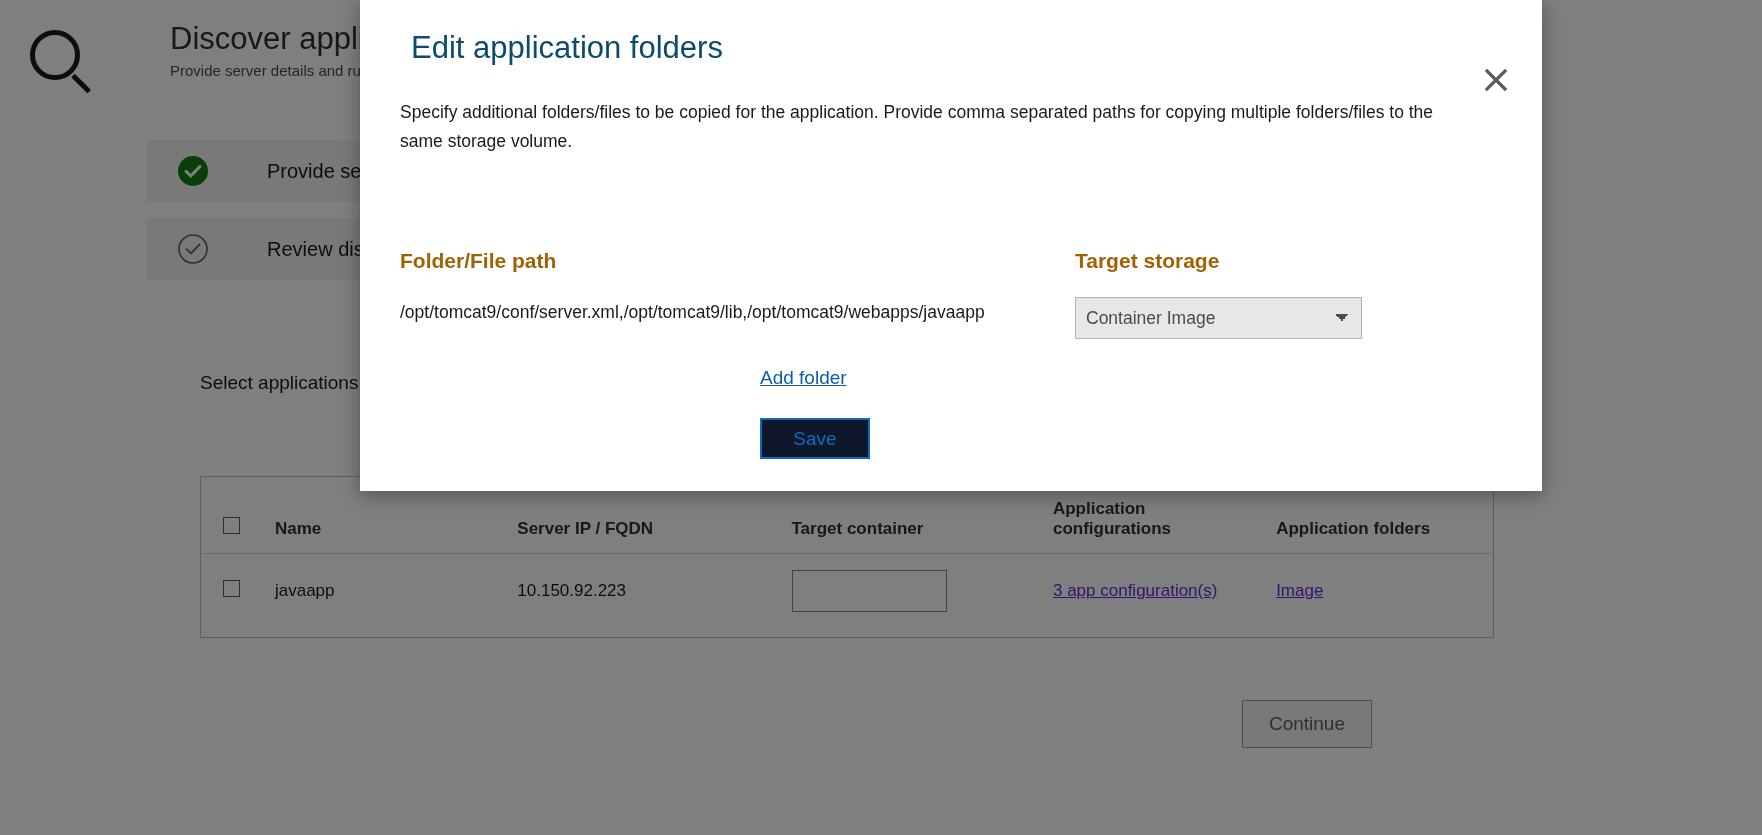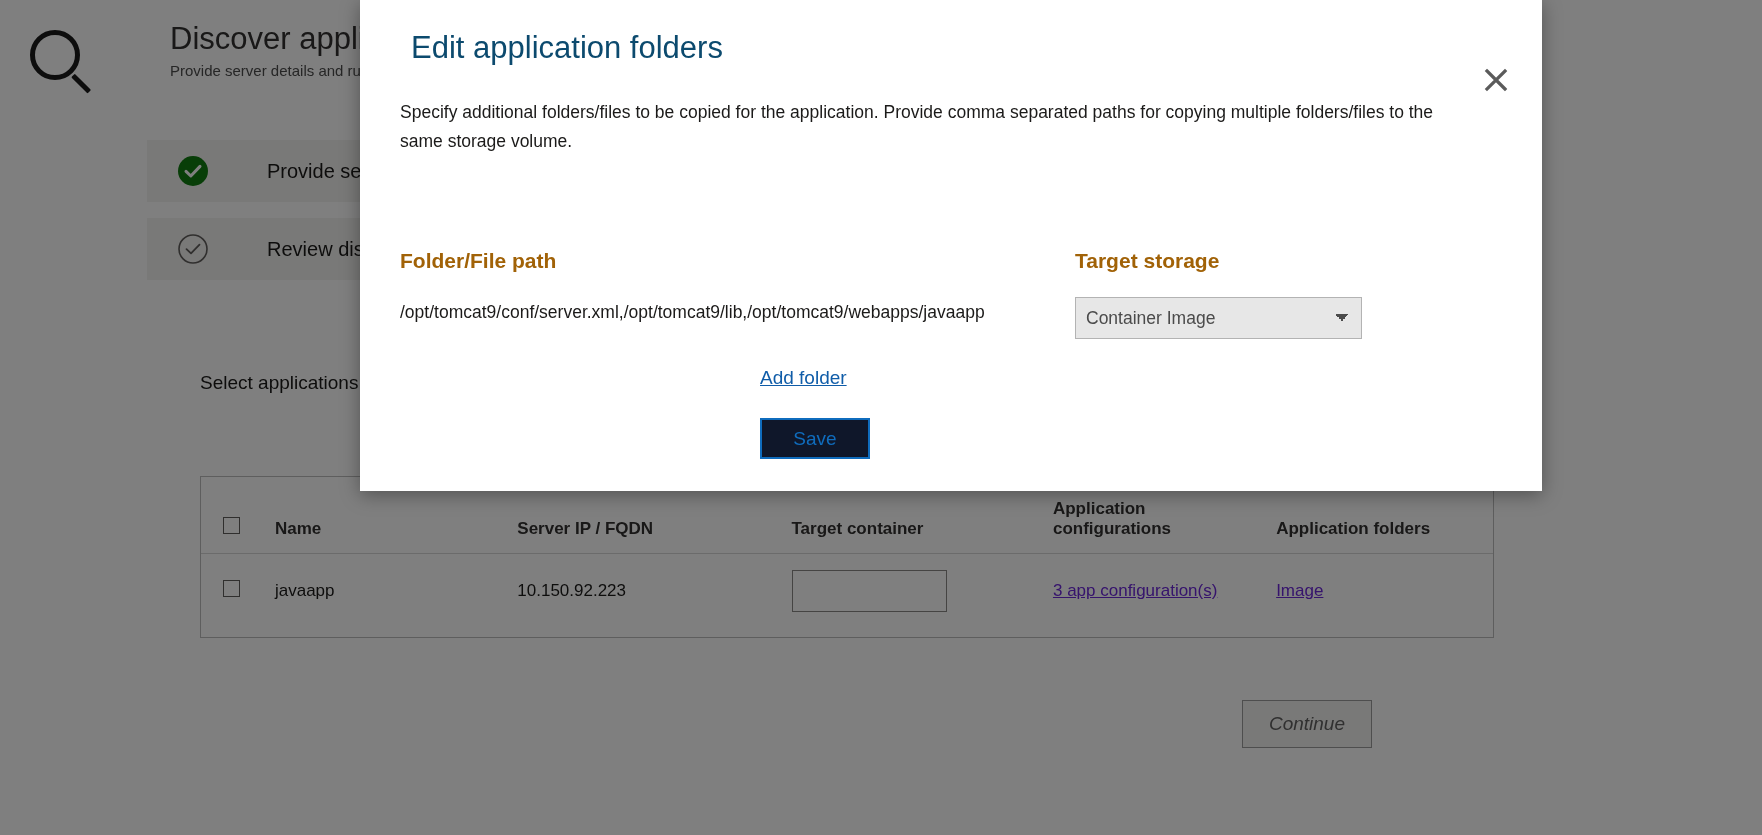--- a/index.html
+++ b/index.html
@@ -145,21 +145,20 @@
   }
   .continue-btn {
     min-width: 110px; height: 48px;
     border: 1px solid #9c9c9c;
     background: #f3f2f1;
     color: #616161;
     font-size: 19px;
     font-family: "Liberation Sans", sans-serif;
     padding: 0 26px;
     cursor: default;
-    font-style: italic;
   }
   .panel-bg {
     position: absolute;
     left: 147px; top: 140px;
     width: 1222px; height: 578px;
     background: #f3f2f1;
     z-index: -1;
   }
 
   

